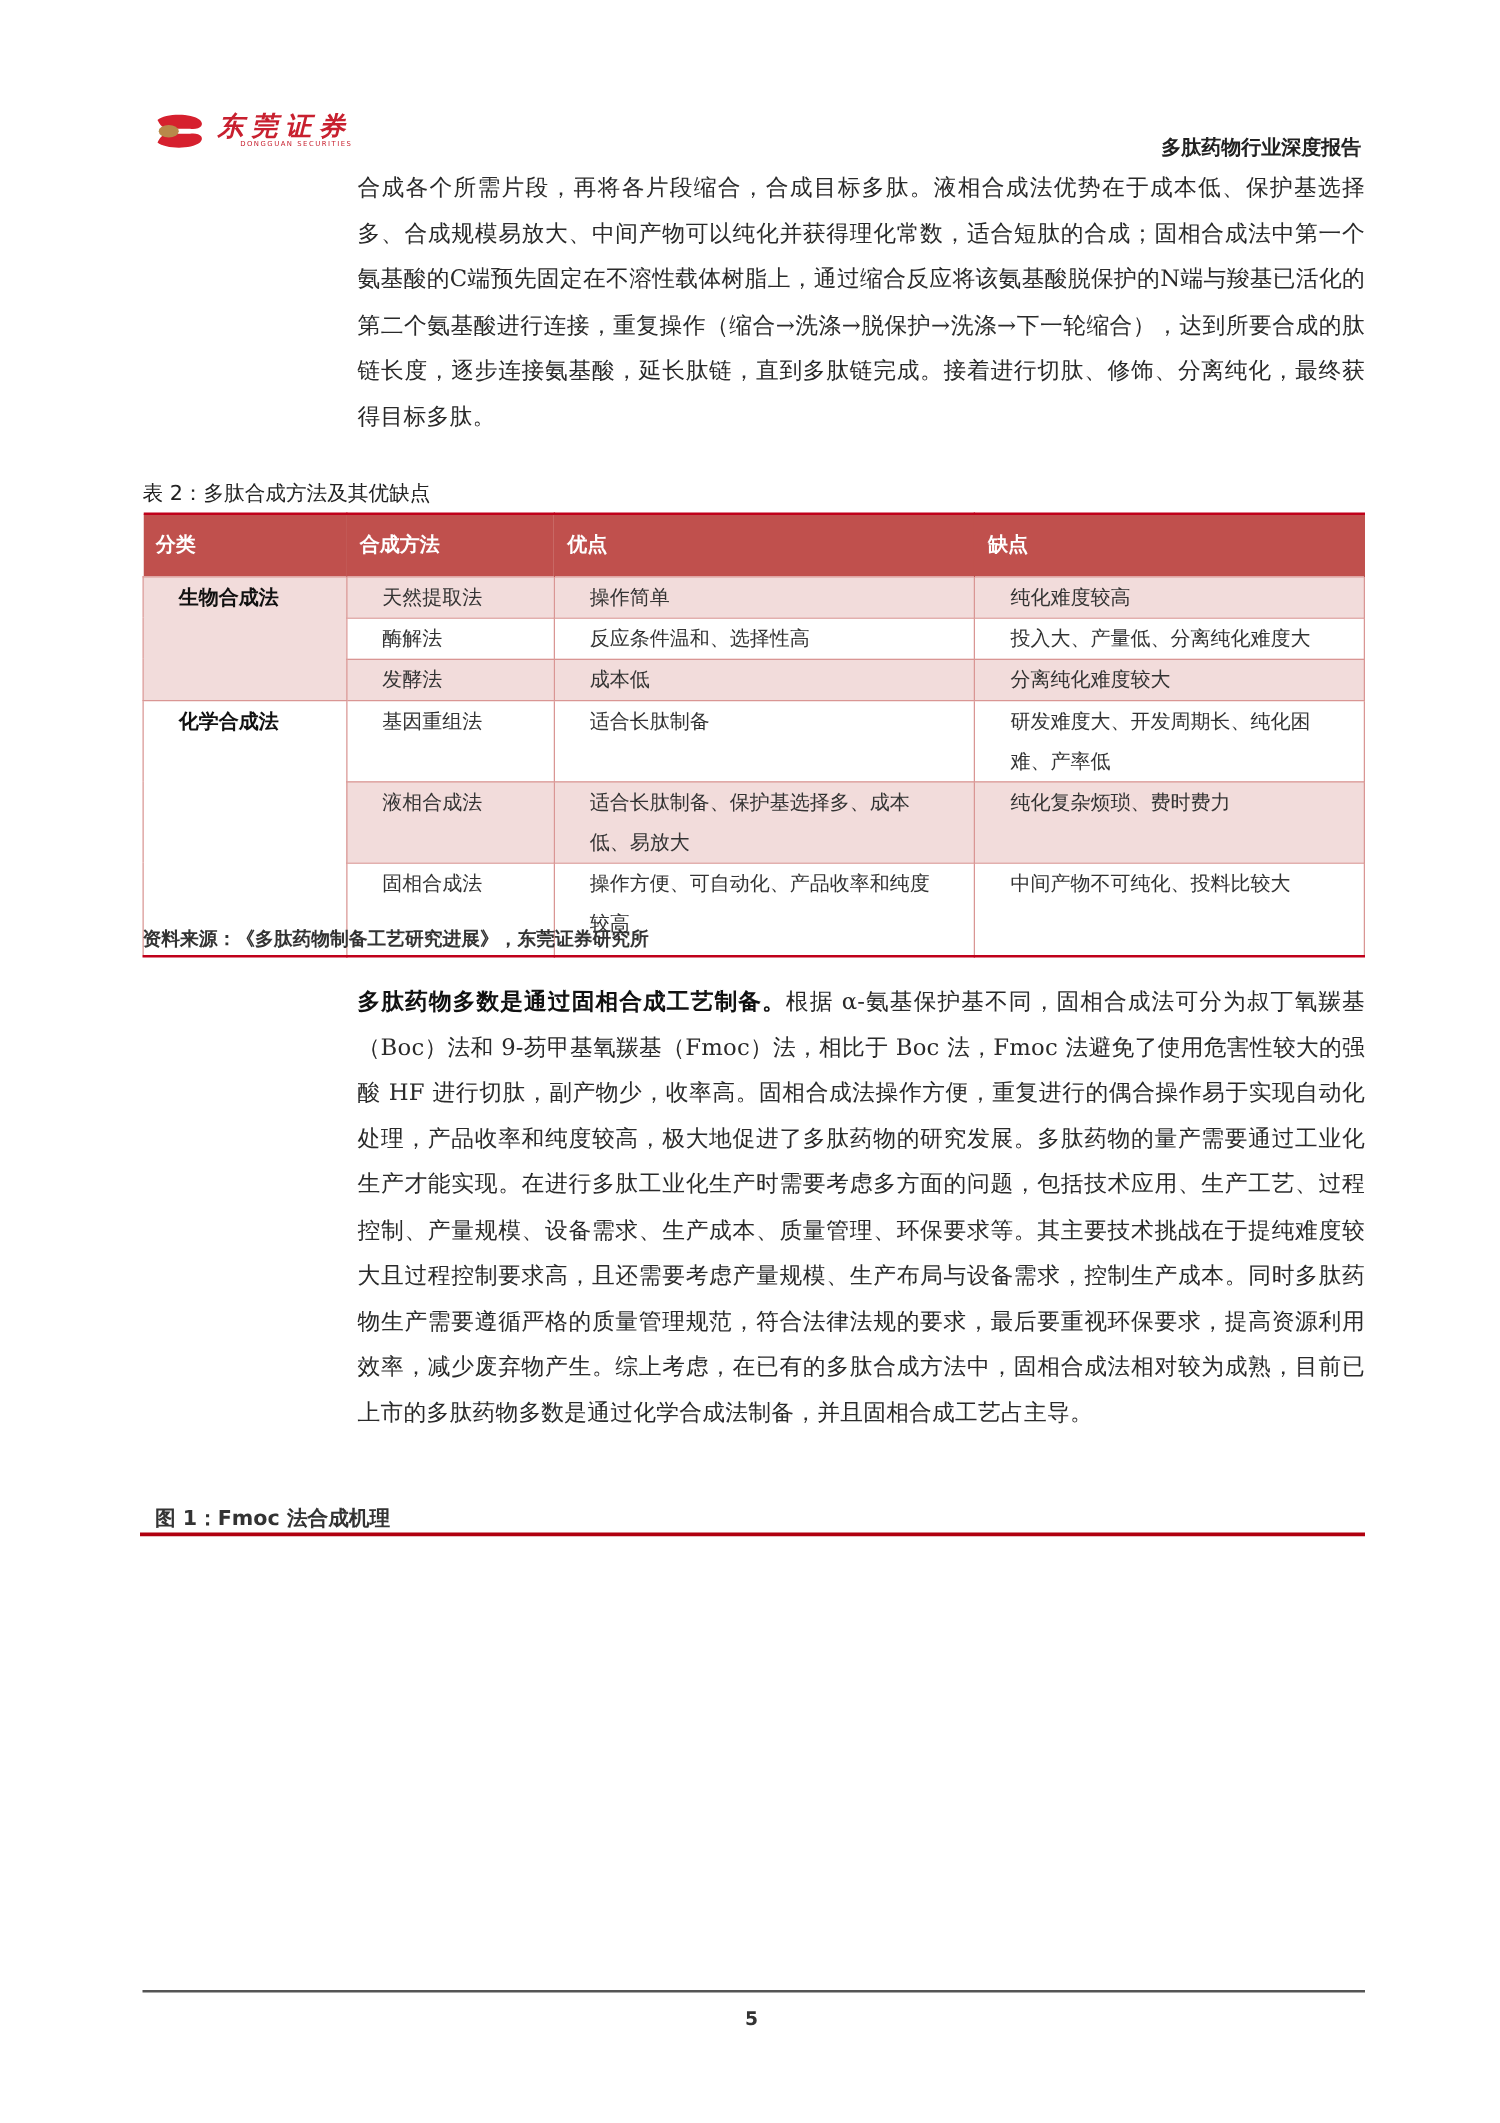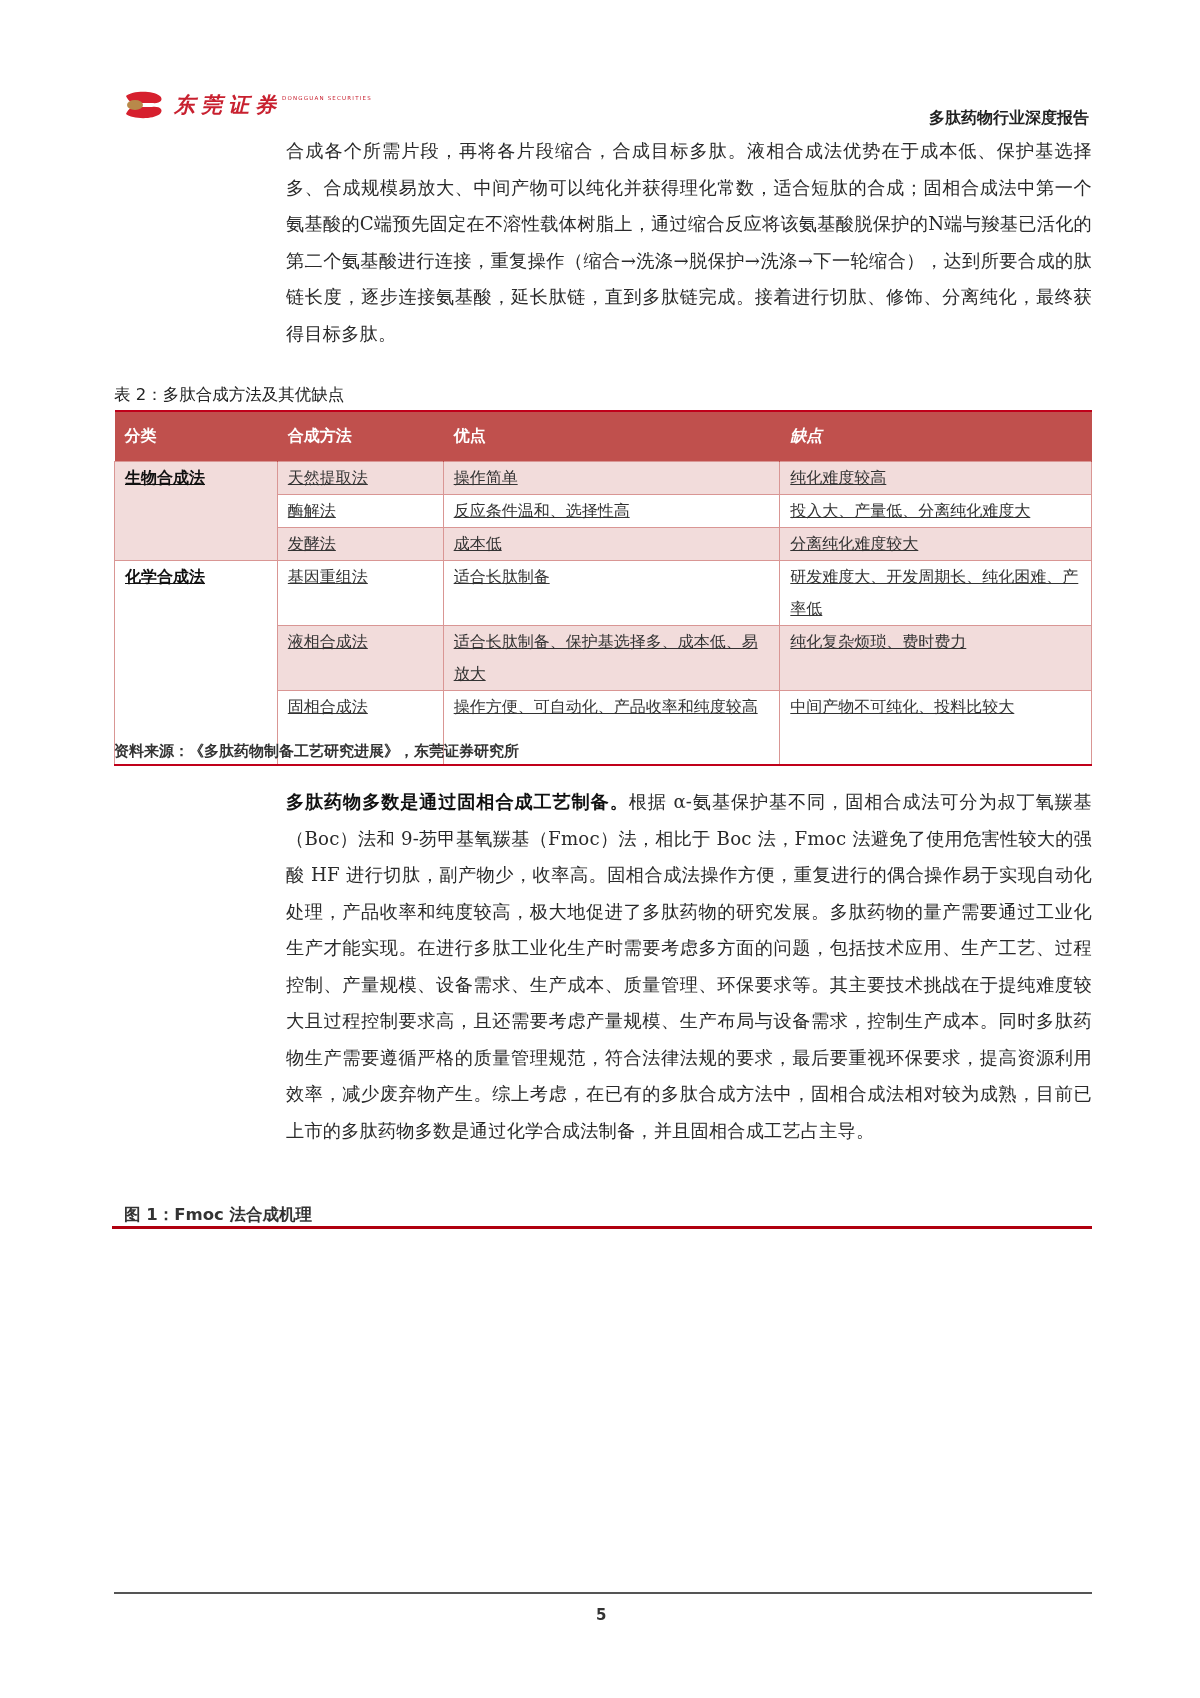--- a/index.html
+++ b/index.html
@@ -1,43 +1,43 @@
 <!DOCTYPE html>
 <html><head>
 <meta charset="utf-8">
 <style>
   * { margin: 0; padding: 0; box-sizing: border-box; }
   html, body { width: 1200px; height: 1698px; background: #ffffff; }
   body { position: relative; font-family: "DejaVu Serif", "Liberation Serif", serif; color: #222; overflow: hidden; }
 
   .logo { position: absolute; left: 122px; top: 90px; display: flex; align-items: center; gap: 10px; }
   .logo-mark { width: 42px; height: 30px; position: relative; }
-  .logo-text-wrap { display: flex; align-items: flex-start; }
+  .logo-text-wrap { display: flex; flex-direction: column; align-items: flex-end; }
   .logo-cn { font-family: "DejaVu Serif", serif; font-size: 21px; font-weight: bold; color: #c8202f; letter-spacing: 6px; line-height: 22px; font-style: italic; }
   .logo-en { font-family: "DejaVu Sans", sans-serif; font-size: 5.5px; color: #c8202f; letter-spacing: 1.2px; line-height: 7px; margin-top: 1px; }
 
   .report-title { position: absolute; right: 111px; top: 108px; font-family: "DejaVu Sans", sans-serif; font-size: 16px; font-weight: bold; color: #222; }
 
   .para { position: absolute; left: 286px; width: 806px; font-size: 18.2px; line-height: 36.5px; color: #2a2a2a; text-align: justify; letter-spacing: 0.2px; }
   .para1 { top: 133px; }
   .para2 { top: 784px; }
   .para b { font-family: "DejaVu Sans", sans-serif; font-weight: bold; color: #111; }
 
   .table-caption { position: absolute; left: 114px; top: 384px; font-family: "DejaVu Sans", sans-serif; font-size: 16.5px; font-weight: normal; color: #222; }
 
   table.methods { position: absolute; left: 114px; top: 410px; width: 978px; border-collapse: collapse; font-size: 16px; border-top: 2px solid #c0001a; border-bottom: 2px solid #c0001a; }
   table.methods th { background: #c0504d; color: #fff; font-family: "DejaVu Sans", sans-serif; font-weight: bold; text-align: left; padding: 0 10px; height: 50px; font-size: 16px; border-right: 1px solid #c0504d; }
-  table.methods td { border: 1px solid #d99694; padding: 0 10px; vertical-align: top; line-height: 32px; color: #333; font-size: 16px; text-decoration: underline; }
+  table.methods td { border: 1px solid #d99694; padding: 0 28px; vertical-align: top; line-height: 32px; color: #333; font-size: 16px; }
   table.methods td.cat { font-family: "DejaVu Sans", sans-serif; font-weight: bold; color: #111; }
   .pink { background: #f2dcdb; }
   .white { background: #ffffff; }
   .col1 { width: 163px; }
   .col2 { width: 166px; }
   .col3 { width: 337px; }
-  .col4 { width: 312px; font-style: italic; }
+  .col4 { width: 312px; }
 
   .source { position: absolute; left: 114px; top: 742px; font-family: "DejaVu Sans", sans-serif; font-size: 15px; font-weight: bold; color: #333; }
 
   .fig-caption { position: absolute; left: 124px; top: 1204px; font-family: "DejaVu Sans", sans-serif; font-size: 16.5px; font-weight: bold; color: #333; }
   .fig-rule { position: absolute; left: 112px; top: 1226px; width: 980px; height: 3px; background: #b0000f; }
 
   .footer-rule { position: absolute; left: 114px; top: 1592px; width: 978px; height: 2px; background: #555; }
   .footer-note { position: absolute; left: 130px; top: 1700px; font-family: "DejaVu Sans", sans-serif; font-size: 15px; font-weight: bold; color: #333; }
   .page-num { position: absolute; left: 596px; top: 1606px; font-family: "DejaVu Sans", sans-serif; font-size: 15px; font-weight: bold; color: #333; }
 </style>

